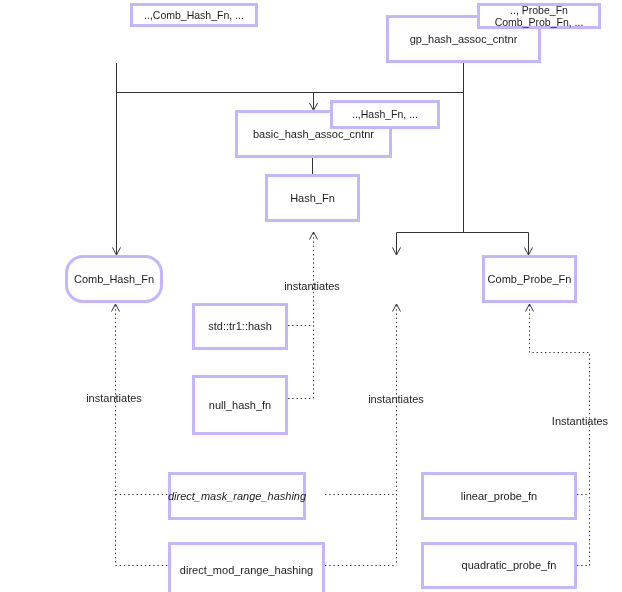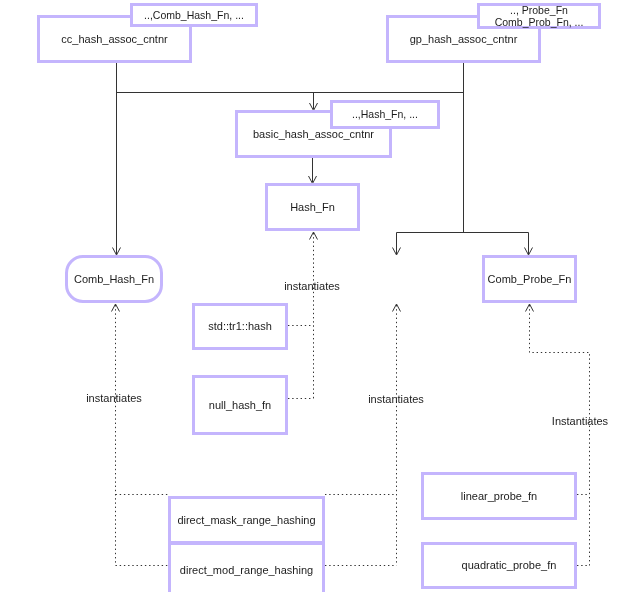--- a/index.html
+++ b/index.html
@@ -71,23 +71,20 @@
     </g>
 
     <g>
       <path d="M309.5 239.5 L313.5 232 L317.5 239.5"></path>
       <path d="M111.5 311.5 L115.5 304 L119.5 311.5"></path>
       <path d="M392.5 311.5 L396.5 304 L400.5 311.5"></path>
       <path d="M525.5 311.5 L529.5 304 L533.5 311.5"></path>
     </g>
   </svg>
 
-  <div class="node" style="left:37px;top:15px;width:155px;height:48px;">
-    <span>cc_hash_assoc_cntnr</span>
-  </div>
 
   <div class="node" style="left:386px;top:15px;width:155px;height:48px;">
     <span>gp_hash_assoc_cntnr</span>
   </div>
 
   <div class="node" style="left:235px;top:110px;width:157px;height:48px;">
     <span>basic_hash_assoc_cntnr</span>
   </div>
 
   <div class="node tmpl" style="left:130px;top:3px;width:128px;height:24px;">
@@ -96,42 +93,42 @@
 
   <div class="node tmpl2" style="left:477px;top:3px;width:124px;height:26px;">
     <span>.., Probe_Fn</span>
     <span>Comb_Prob_Fn, ...</span>
   </div>
 
   <div class="node tmpl" style="left:330px;top:100px;width:110px;height:29px;">
     <span>..,Hash_Fn, ...</span>
   </div>
 
-  <div class="node" style="left:265px;top:183px;width:95px;height:48px;">
+  <div class="node" style="left:265px;top:174px;width:95px;height:48px;">
     <span>Hash_Fn</span>
   </div>
 
   <div class="node" style="left:65px;top:255px;width:98px;height:48px;border-radius:18px;">
     <span>Comb_Hash_Fn</span>
   </div>
 
 
   <div class="node" style="left:482px;top:255px;width:95px;height:48px;">
     <span>Comb_Probe_Fn</span>
   </div>
 
   <div class="node" style="left:192px;top:303px;width:96px;height:47px;">
     <span>std::tr1::hash</span>
   </div>
 
   <div class="node" style="left:192px;top:375px;width:96px;height:60px;align-items:center;">
     <span>null_hash_fn</span>
   </div>
 
-  <div class="node" style="left:168px;top:496px;width:157px;height:48px;">
+  <div class="node" style="left:168px;top:472px;width:138px;height:48px;font-style:italic;">
     <span>direct_mask_range_hashing</span>
   </div>
 
   <div class="node" style="left:168px;top:542px;width:157px;height:57px;">
     <span>direct_mod_range_hashing</span>
   </div>
 
   <div class="node" style="left:421px;top:472px;width:156px;height:48px;">
     <span>linear_probe_fn</span>
   </div>

